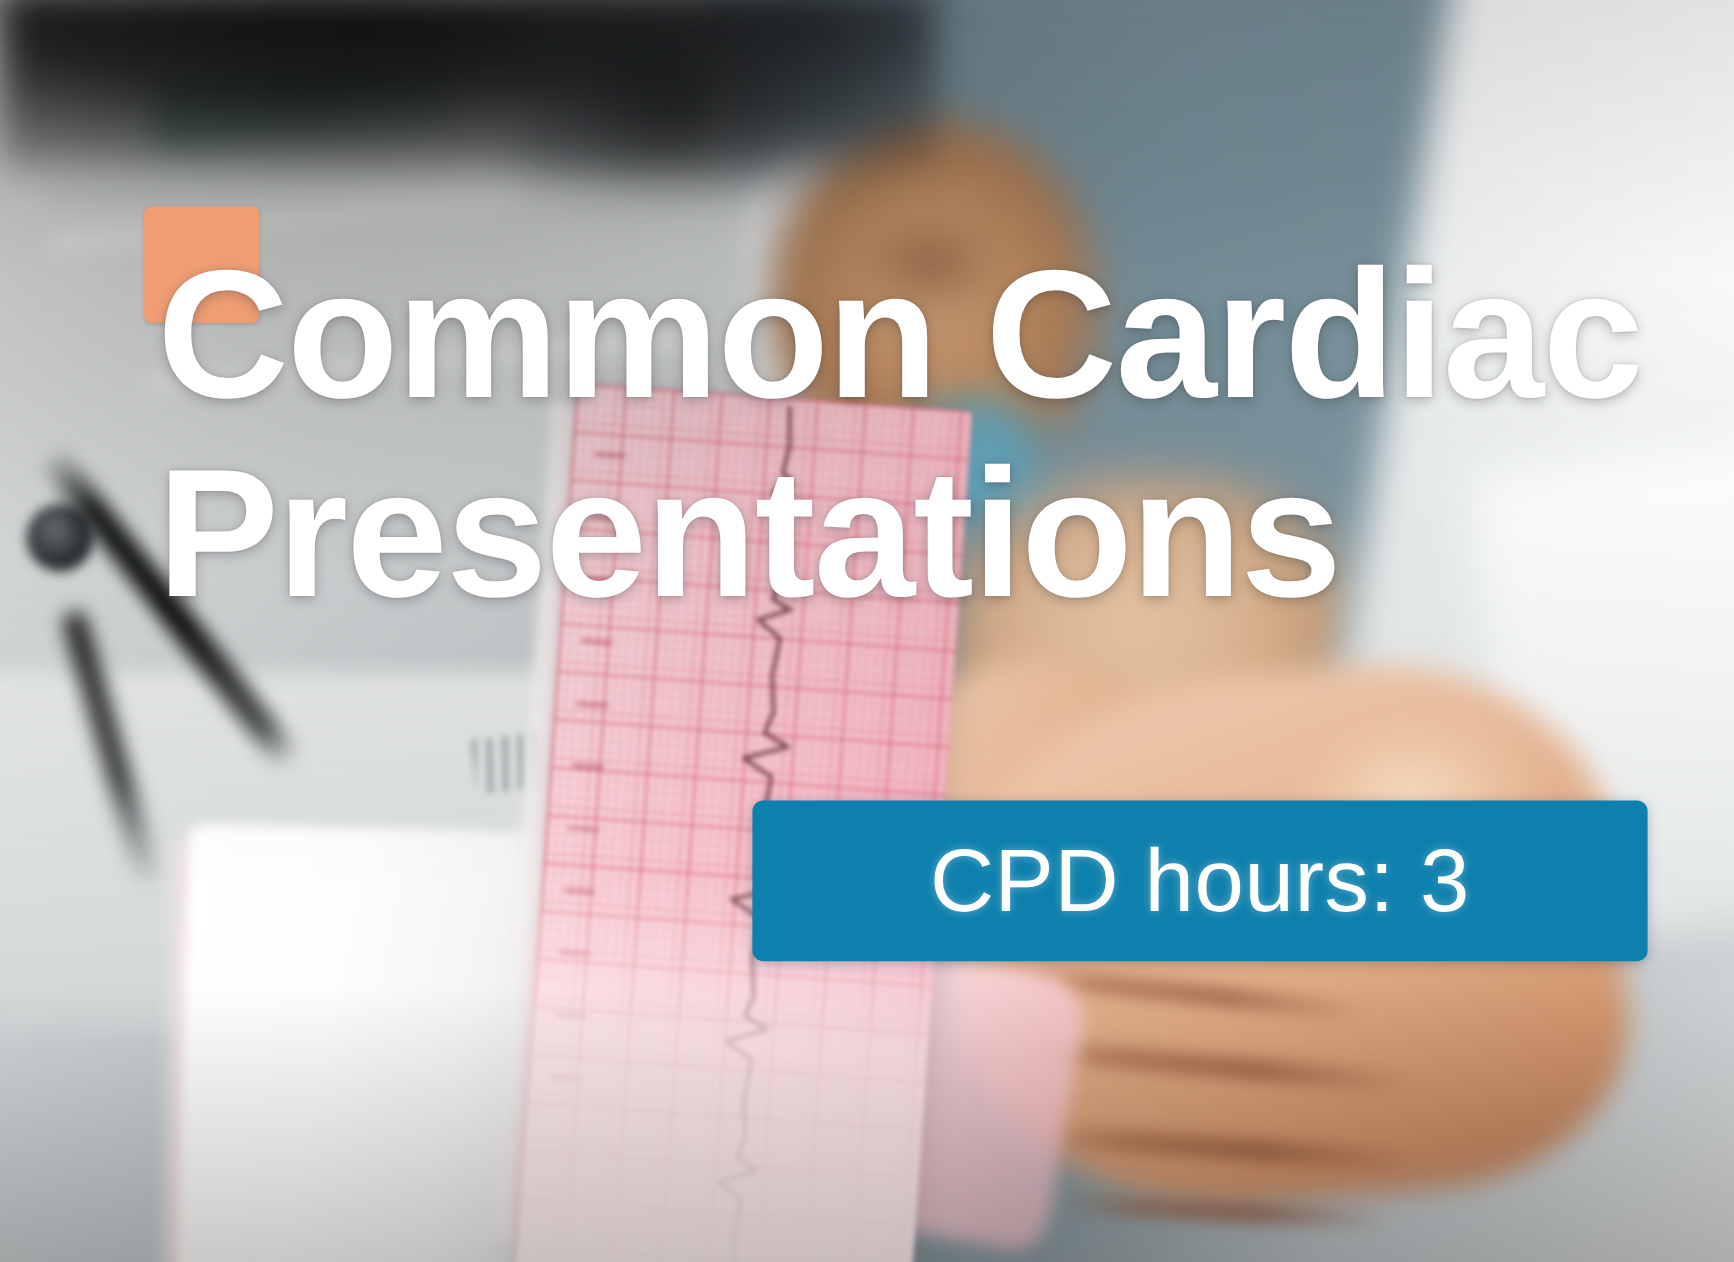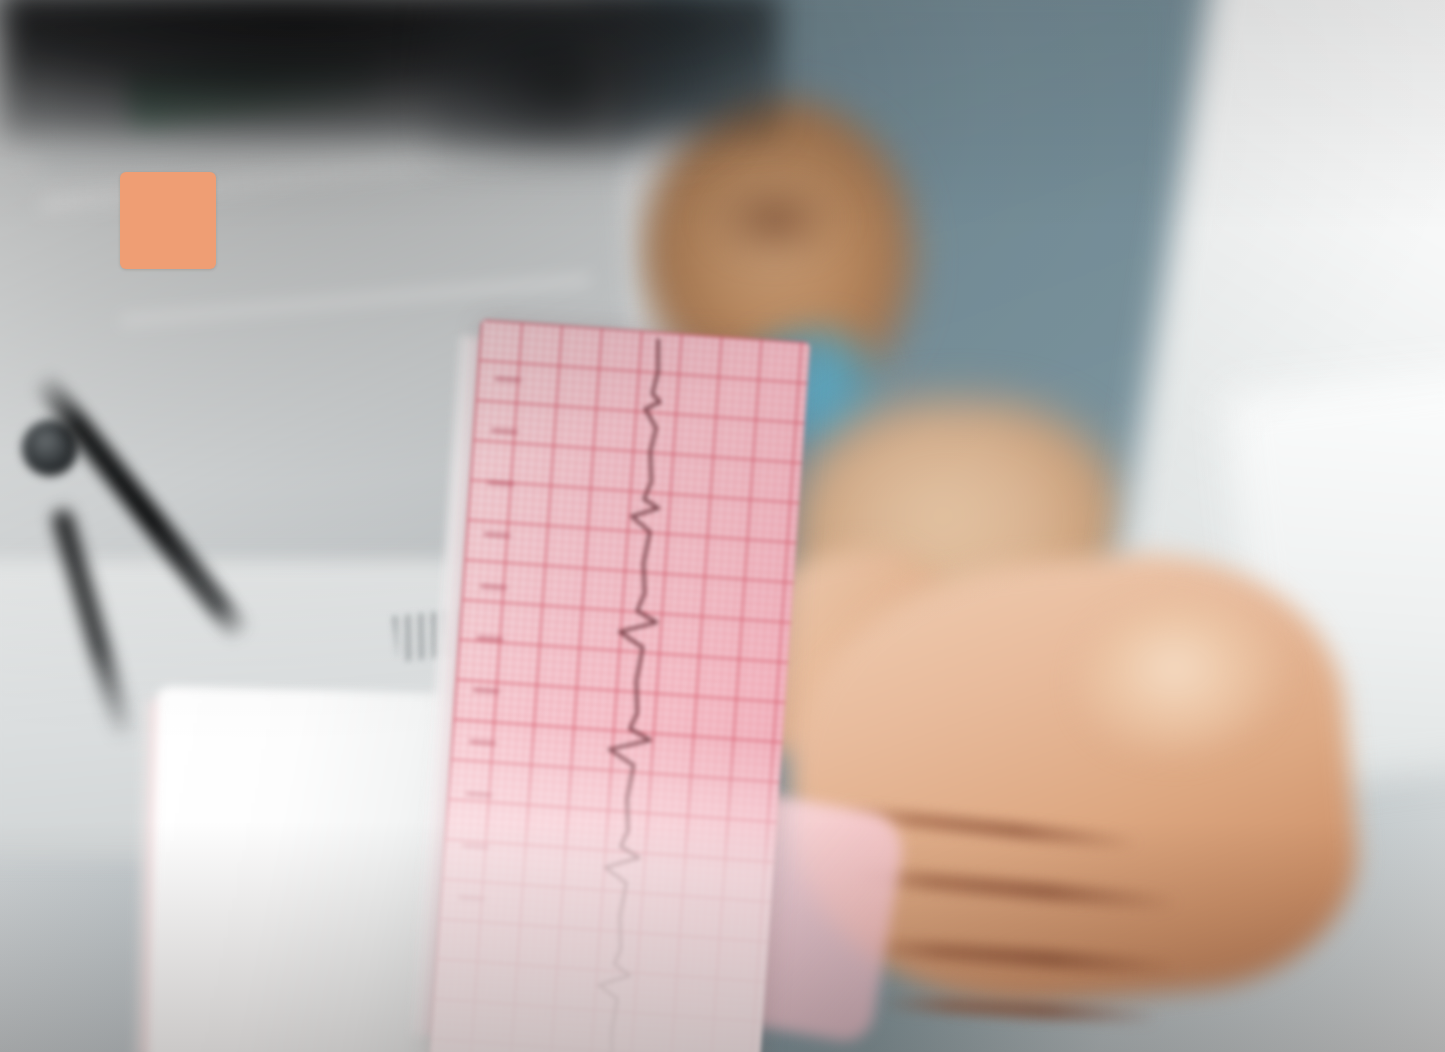--- a/index.html
+++ b/index.html
@@ -420,16 +420,23 @@
       <div class="ecg-fade"></div>
     </div>
 
     <div class="photo-grade"></div>
   </div>
 
   <div class="content">
 
     <div class="accent-square"></div>
 
-
+    <div class="title-block">
+      <h1 class="course-title">Common Cardiac
+Presentations</h1>
+    </div>
+
+    <div class="cpd-badge">
+      <span class="cpd-badge-label">CPD hours: 3</span>
+    </div>
 
   </div>
 </div>
 
 </body></html>

